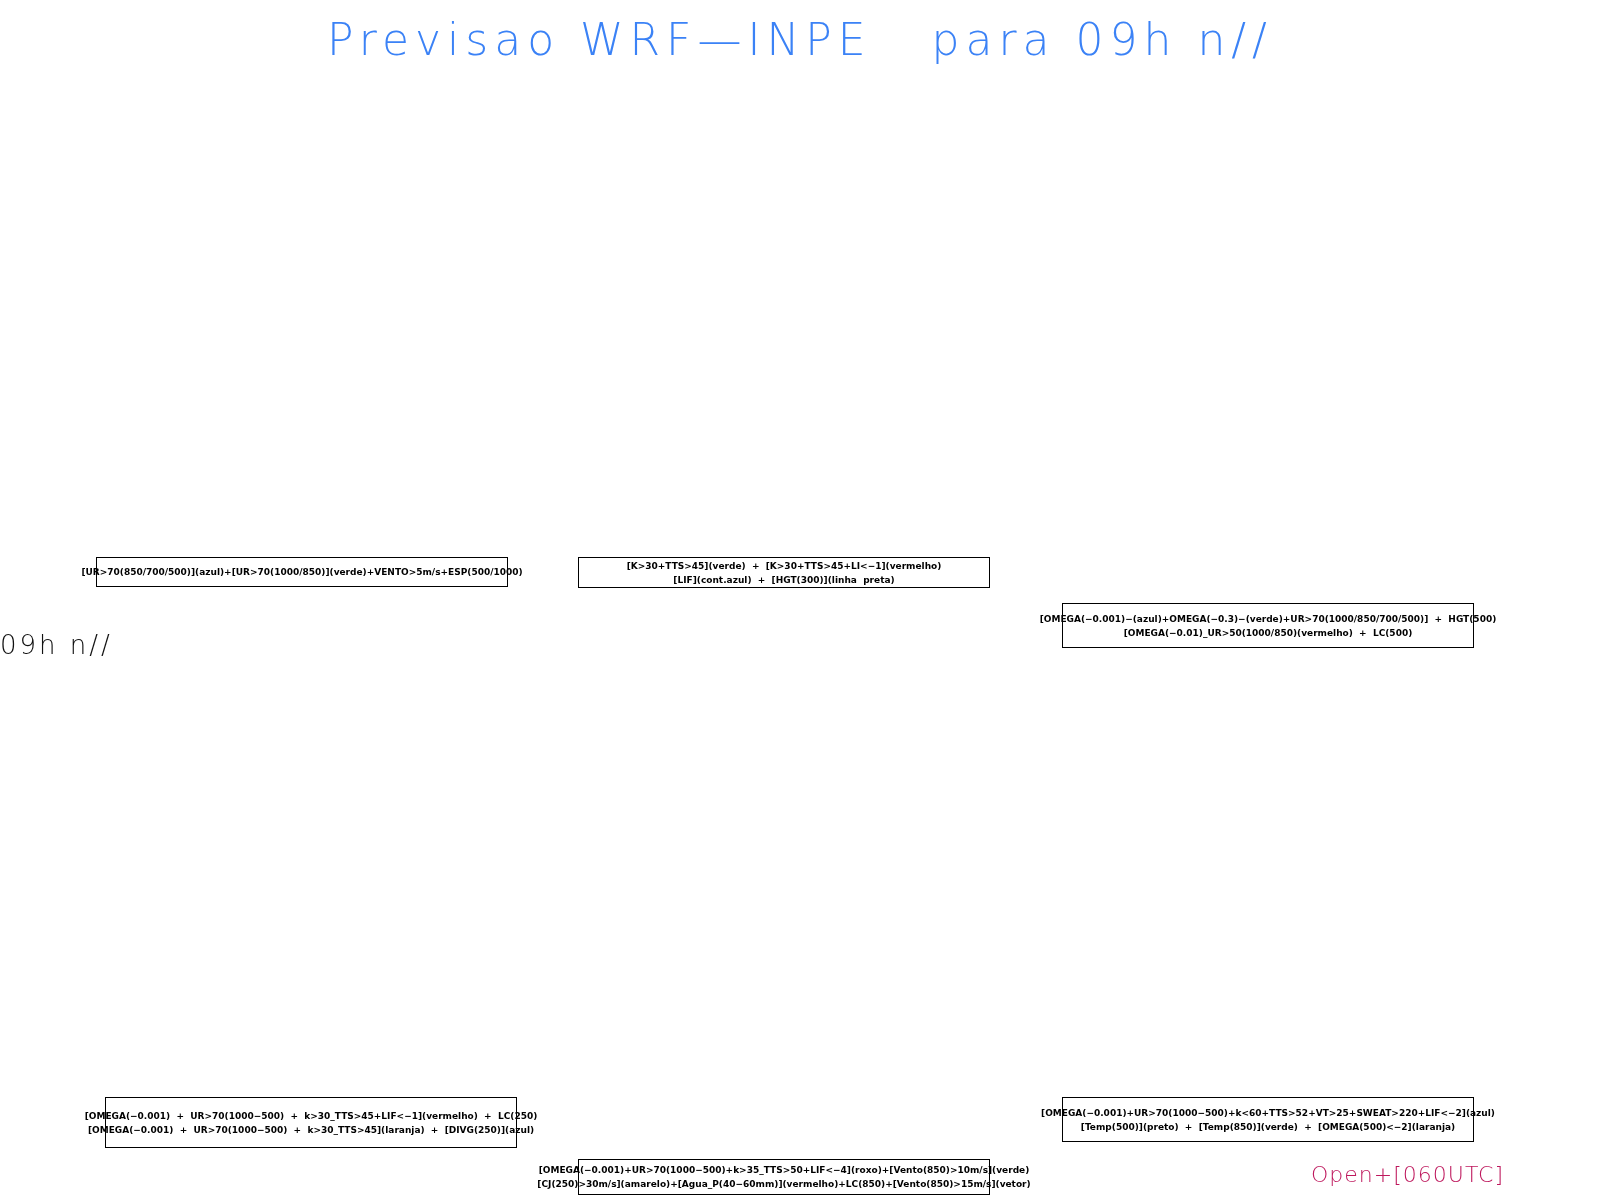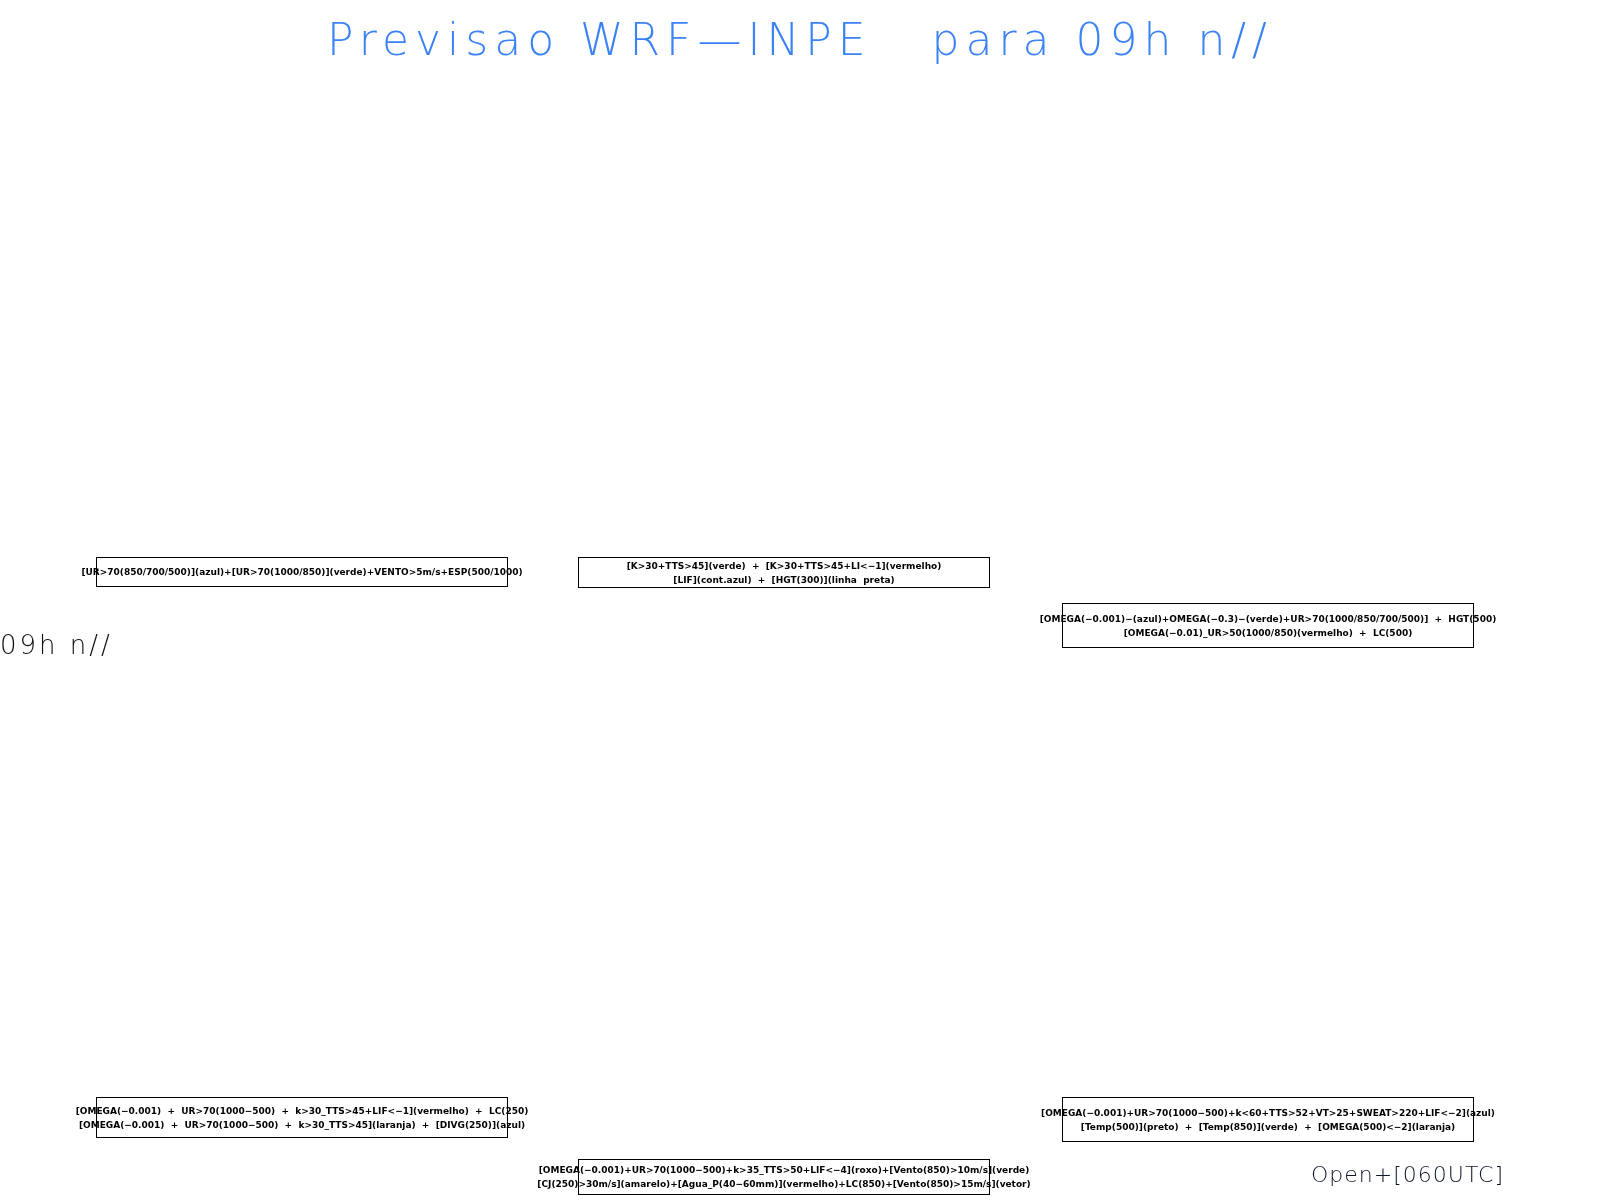--- a/index.html
+++ b/index.html
@@ -43,21 +43,21 @@
     color: #111111;
     white-space: pre;
   }
   #footer-wrap {
     position: absolute;
     top: 1162px;
     right: 96px;
     font-size: 22px;
     font-weight: 300;
     letter-spacing: 1px;
-    color: #0f172a;
+    color: #be185d;
     white-space: pre;
   }
 
   
   .legend-box {
     position: absolute;
     border: 1px solid #000000;
     background: #ffffff;
     box-sizing: border-box;
     display: flex;
@@ -76,21 +76,21 @@
     white-space: pre;
     text-align: center;
   }
 
   
   #legend-r1c1 { left: 96px;   top: 557px; width: 412px; height: 30px; }
   #legend-r1c2 { left: 578px;  top: 557px; width: 412px; height: 31px; }
   #legend-r1c3 { left: 1062px; top: 557px; width: 412px; height: 45px; margin-top: 46px; }
 
   
-  #legend-r2c1 { left: 96px;   top: 1097px; width: 412px; height: 41px; }
+  #legend-r2c1 { left: 105px;   top: 1097px; width: 412px; height: 51px; }
   #legend-r2c2 { left: 578px;  top: 1159px; width: 412px; height: 36px; }
   #legend-r2c3 { left: 1062px; top: 1097px; width: 412px; height: 45px; }
 
   
   .panel {
     position: absolute;
     background: #ffffff;
   }
 </style>
 </head>

